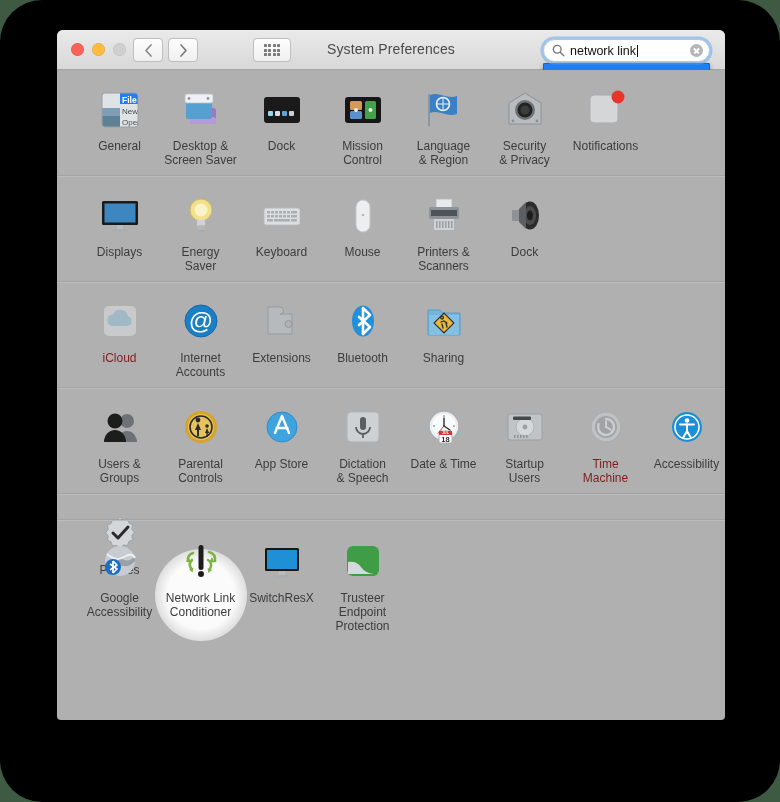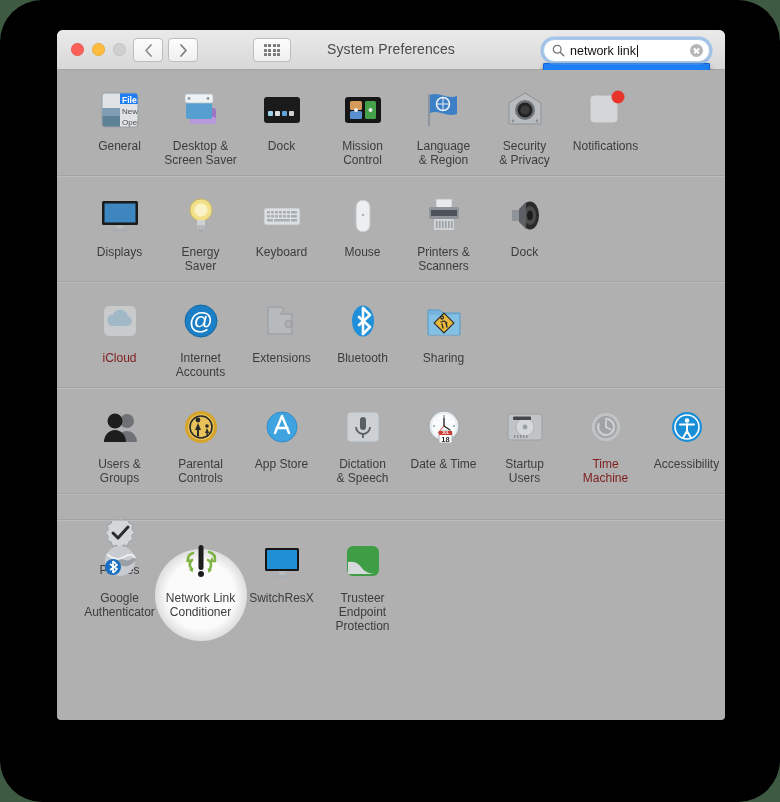--- a/index.html
+++ b/index.html
@@ -641,21 +641,21 @@
           <svg width="46" height="44" viewBox="0 0 46 44">
             <circle cx="23" cy="21" r="15" fill="#c8ccd0"></circle>
             <path d="M9,25 q8,-10 16,-6 q7,4 13,-3 l0,5 q-7,8 -15,4 q-7,-3 -14,5 z" fill="#9aa0a5"></path>
             <path d="M10,14 q9,8 17,3 q8,-5 11,1" fill="none" stroke="#eceef0" stroke-width="2"></path>
             <circle cx="16" cy="27" r="8" fill="#1a6fc4"></circle>
             <path d="M16,21 L20,25 L13,30 M16,33 L20,29 L13,24" fill="none" stroke="#fff" stroke-width="1.7" stroke-linejoin="round"></path>
             <line x1="16" y1="21" x2="16" y2="33" stroke="#fff" stroke-width="1.7"></line>
           </svg>
         </div>
         <div class="lbl" style="white-space:pre-line">Google
-Authenticator</div>
+Accessibility</div>
       </div>
 
 
       <div class="cell spot">
         <div class="iconbox">
           <svg width="50" height="46" viewBox="0 0 50 46">
             <g fill="none" stroke="#7cb342" stroke-width="2.6" stroke-linecap="round">
               <path d="M17,14 q-6,2 -5,8"></path>
               <path d="M16,21 q-4,4 -1,8"></path>
               <path d="M33,13 q7,2 6,9"></path>

